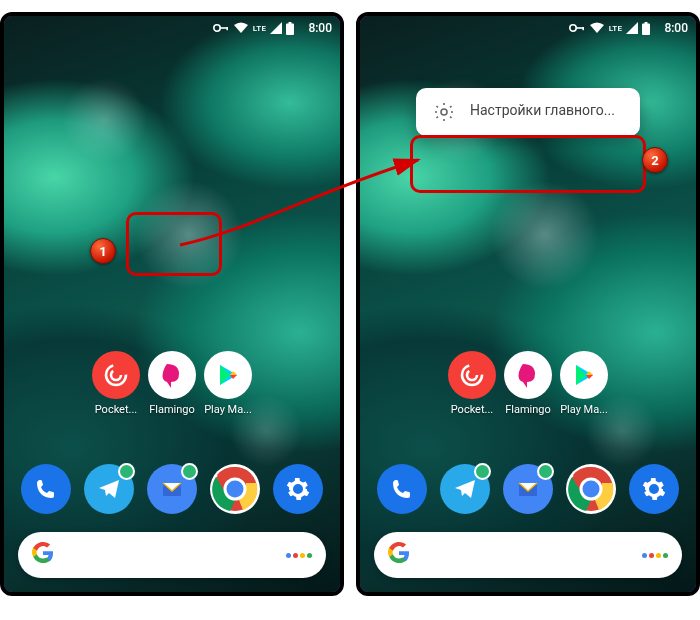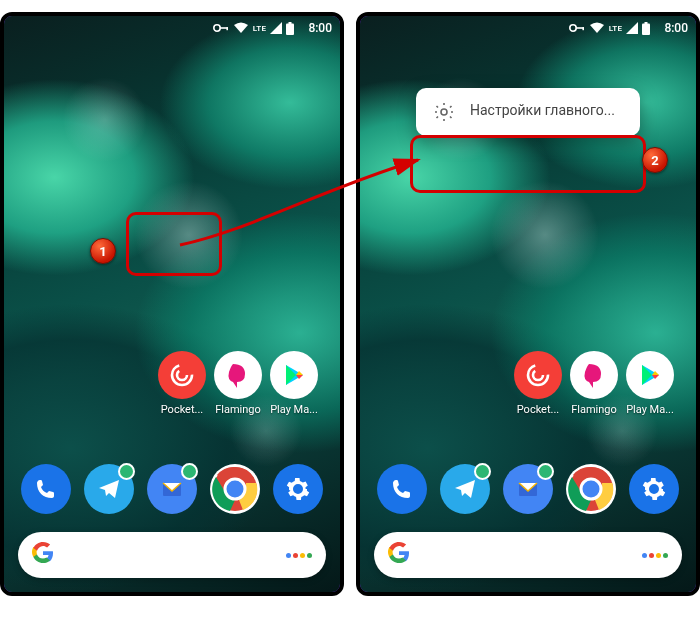--- a/index.html
+++ b/index.html
@@ -59,21 +59,21 @@
     color: #fff;
     font-size: 12px;
     z-index: 5;
   }
   .statusbar svg { display:block; }
   .clock { font-weight:500; margin-left:10px;}
   .apps-row {
     position: absolute;
     left: 0; right: 0;
     display: flex;
-    justify-content: flex-end;
+    justify-content: center;
     padding: 0 18px;
   }
   .row1 { bottom: 176px; }
   .app {
     display: flex;
     flex-direction: column;
     align-items: center;
     width: 56px;
   }
   .app-icon {

